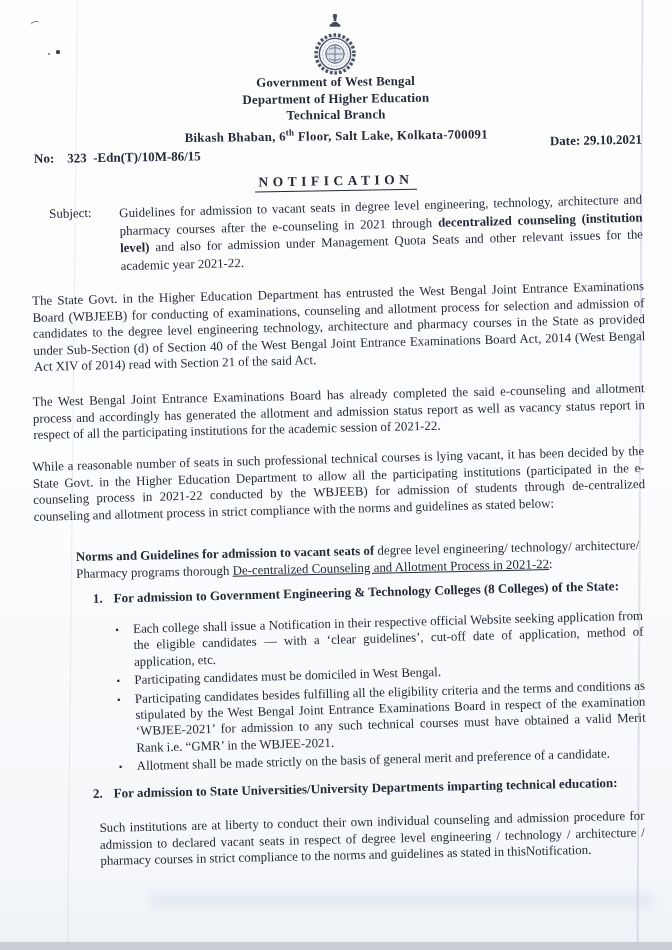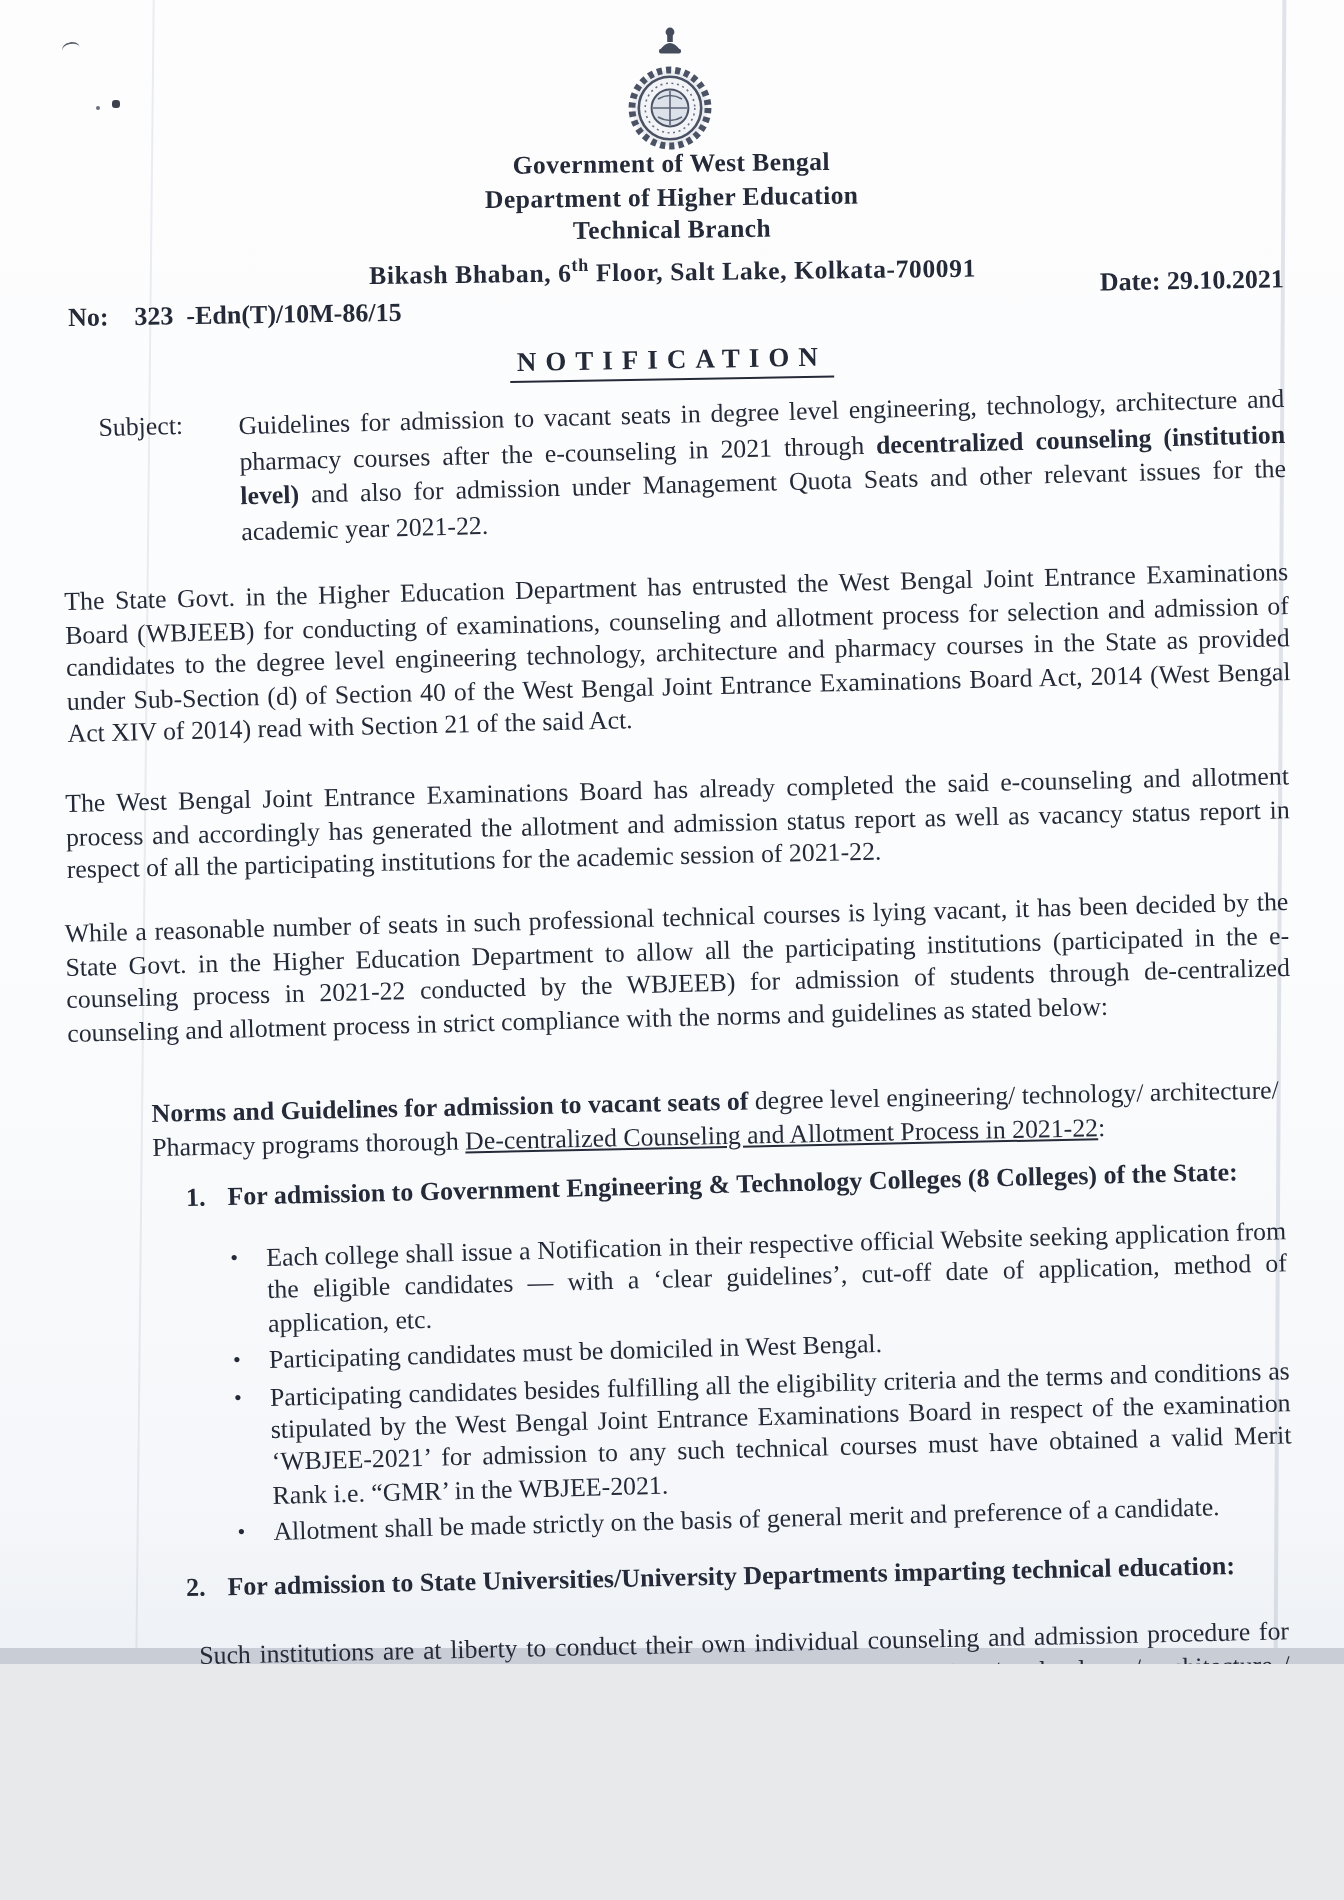--- a/index.html
+++ b/index.html
@@ -1,17 +1,17 @@
 <!DOCTYPE html>
 <html><head>
 <meta charset="utf-8">
 <style>
   html,body{margin:0;padding:0;background:#e8e9eb;}
   .page{
-    position:relative;width:672px;height:832px;overflow:hidden;
+    position:relative;width:672px;height:950px;overflow:hidden;
     background:linear-gradient(180deg,#fdfdfe 0%,#fbfcfd 55%,#f5f7fa 90%,#eef1f5 100%);
     font-family:"Liberation Serif","DejaVu Serif",serif;
     color:#252a38;
   }
   .block{position:absolute;transform-origin:0 50%;}
   .body-text{font-size:12.9px;line-height:16.6px;text-align:justify;}
   .bold{font-weight:bold;}
   .ul{text-decoration:underline;}
   
   .org{left:0;right:0;text-align:center;font-weight:bold;font-size:12.8px;line-height:16.6px;letter-spacing:.2px;}

